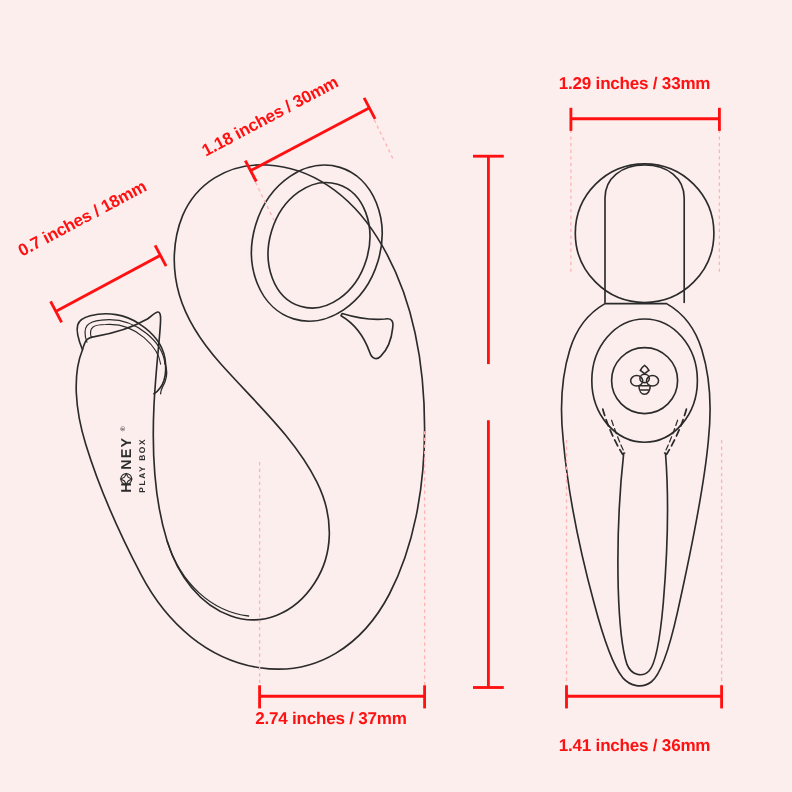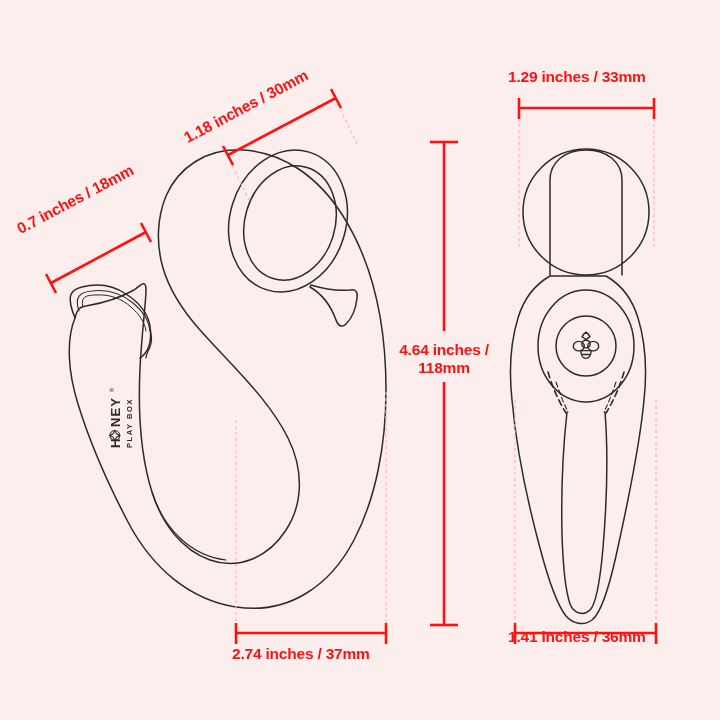--- a/index.html
+++ b/index.html
@@ -20,21 +20,21 @@
     font-size:15.5px;
     letter-spacing:-0.2px;
     white-space:nowrap;
     line-height:1.18;
   }
   #lbl-18{ left:14px; top:222px; transform:rotate(-28deg); transform-origin:0 0;}
   #lbl-30{ left:181px; top:131px; transform:rotate(-28deg); transform-origin:0 0;}
   #lbl-33{ left:508px; top:68px;text-align:center;}
   #lbl-118{ left:399px; top:341px; text-align:center; width:90px; white-space:normal;}
   #lbl-37{ left:232px; top:645px;}
-  #lbl-36{ left:508px; top:628px;}
+  #lbl-36{ left:508px; top:670px;}
 </style>
 </head>
 <body>
 
 <div id="stage">
 
   <svg id="diagram" viewBox="0 0 720 720">
     <defs>
       <g id="bee-glyph">
 
@@ -208,22 +208,18 @@
       </g>
     </g>
   </svg>
 
   <div class="dimlabel" id="lbl-18">0.7 inches / 18mm</div>
 
   <div class="dimlabel" id="lbl-30">1.18 inches / 30mm</div>
 
   <div class="dimlabel" id="lbl-33">1.29 inches / 33mm</div>
 
-  <div class="dimlabel" id="lbl-118">
-    <span style="display: block;">4.64 inches /</span>
-    <span style="display: block;">118mm</span>
-  </div>
 
   <div class="dimlabel" id="lbl-37">2.74 inches / 37mm</div>
 
   <div class="dimlabel" id="lbl-36">1.41 inches / 36mm</div>
 
 </div>
 
 </body></html>

